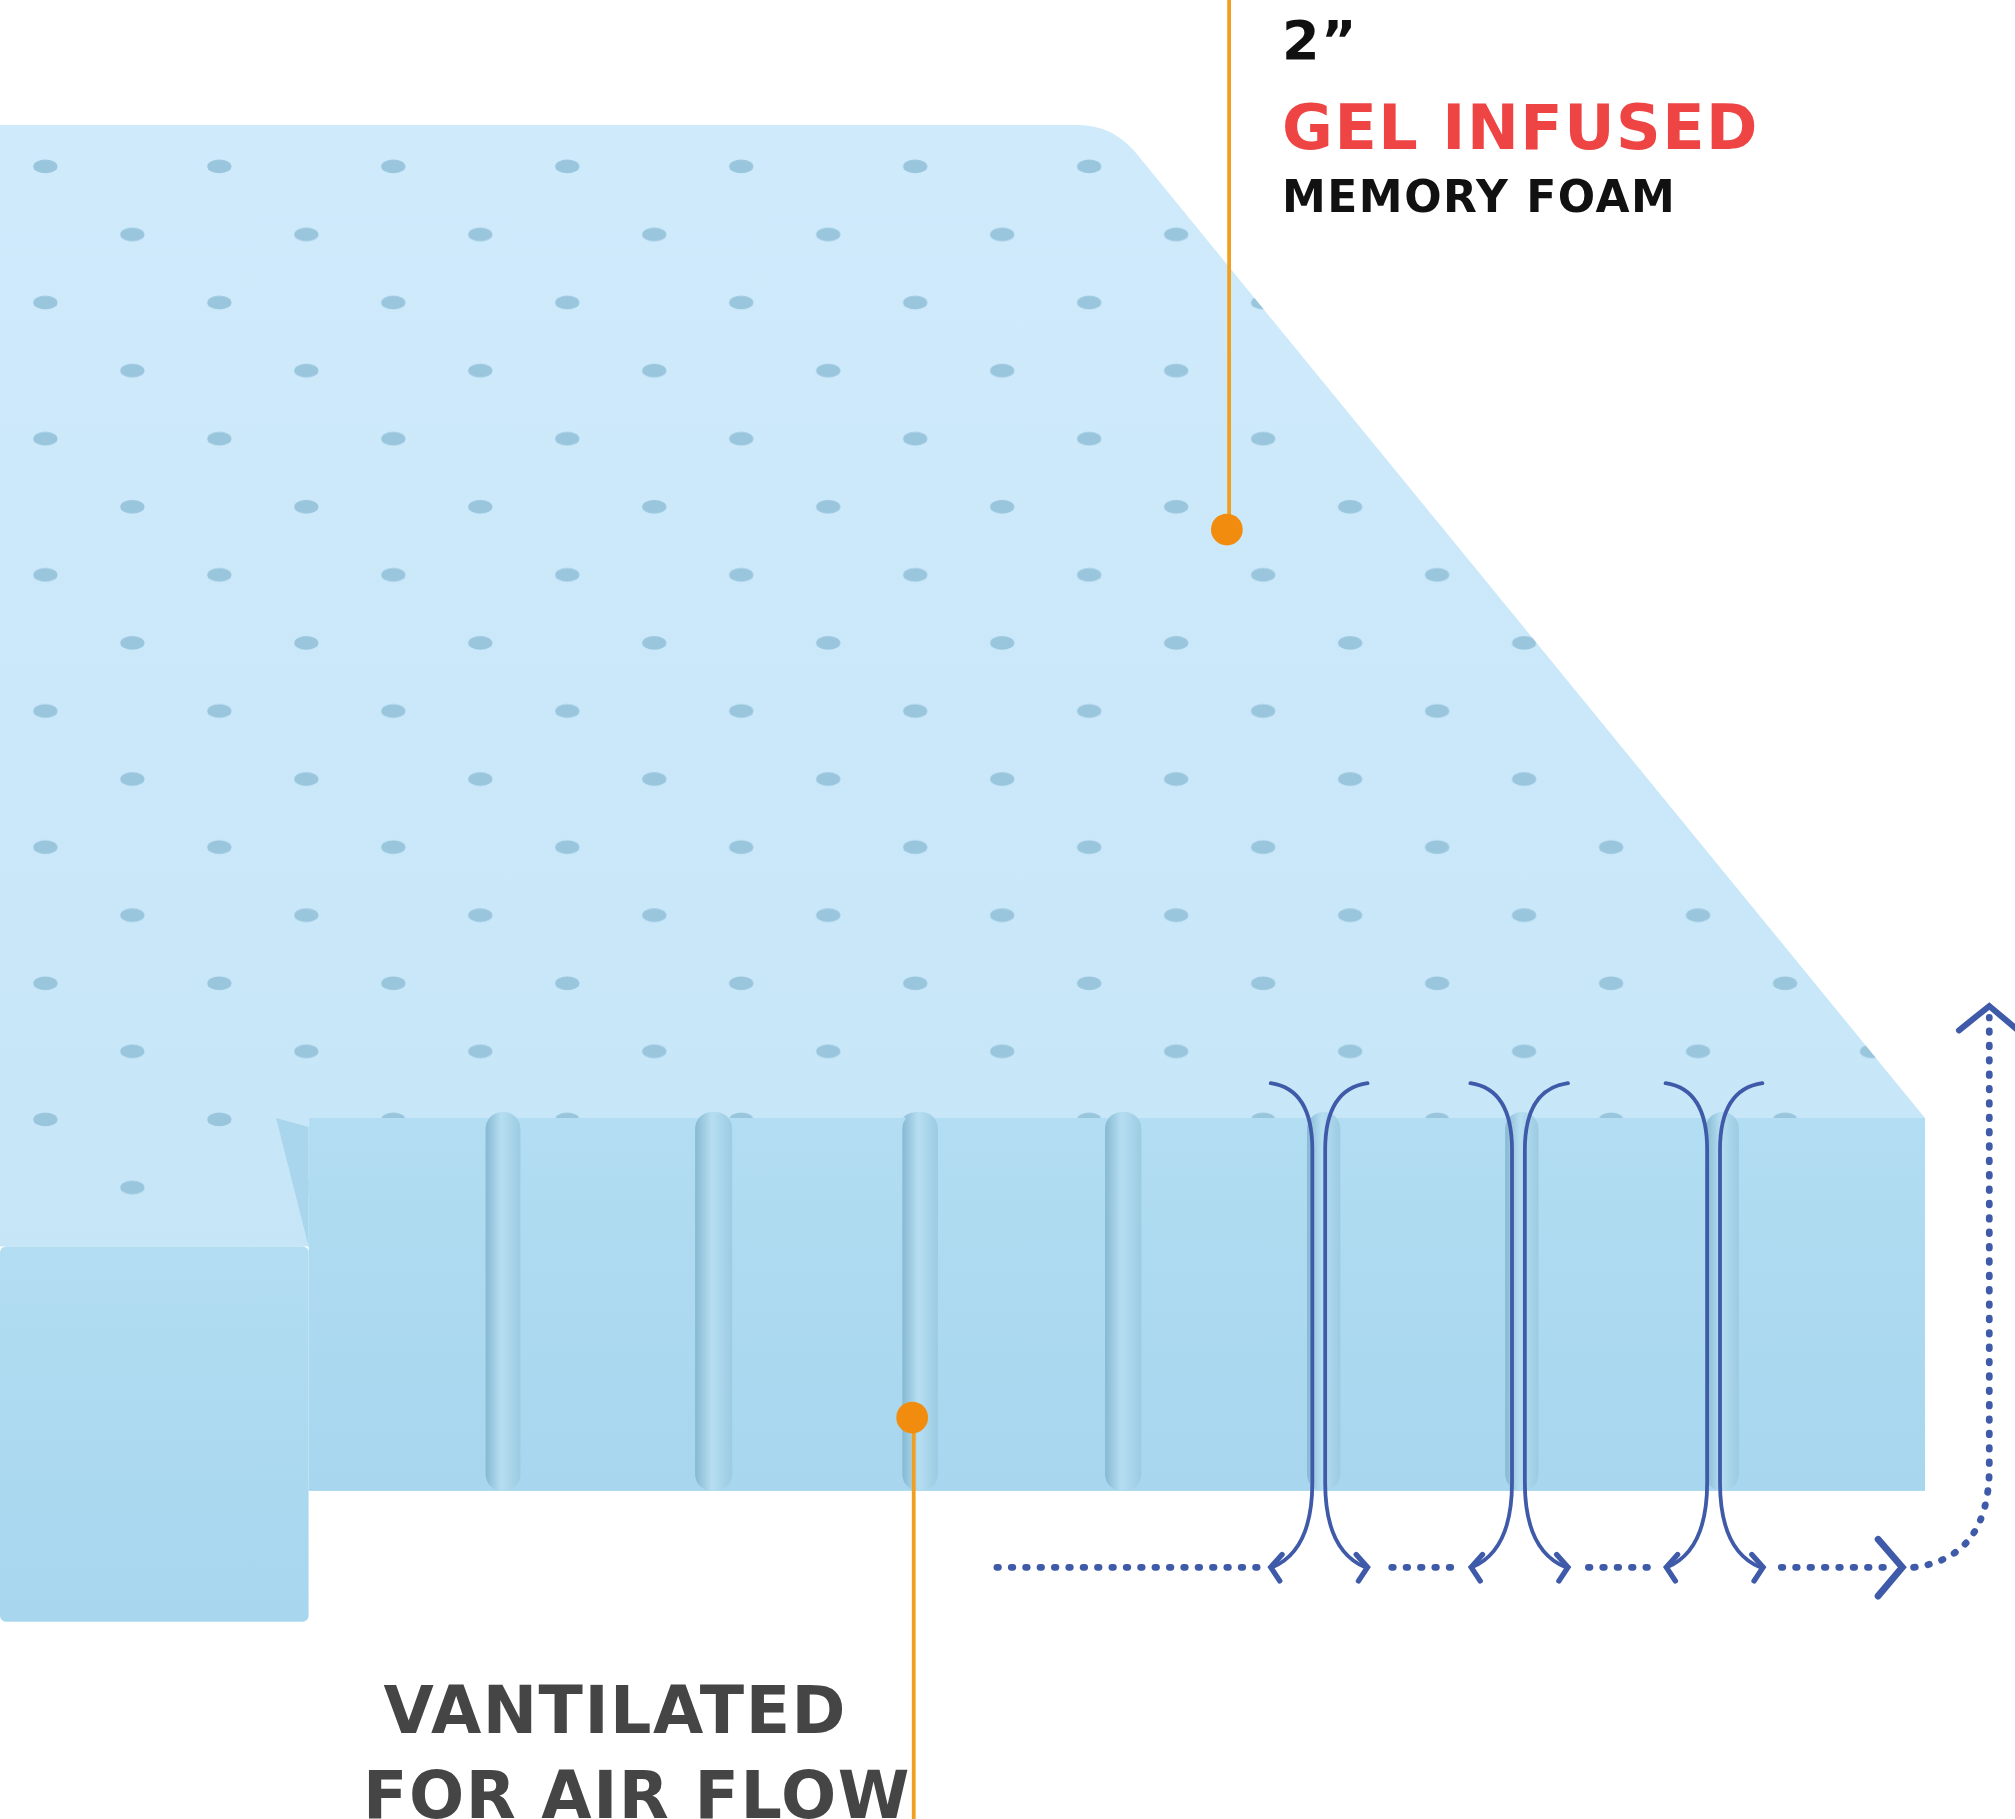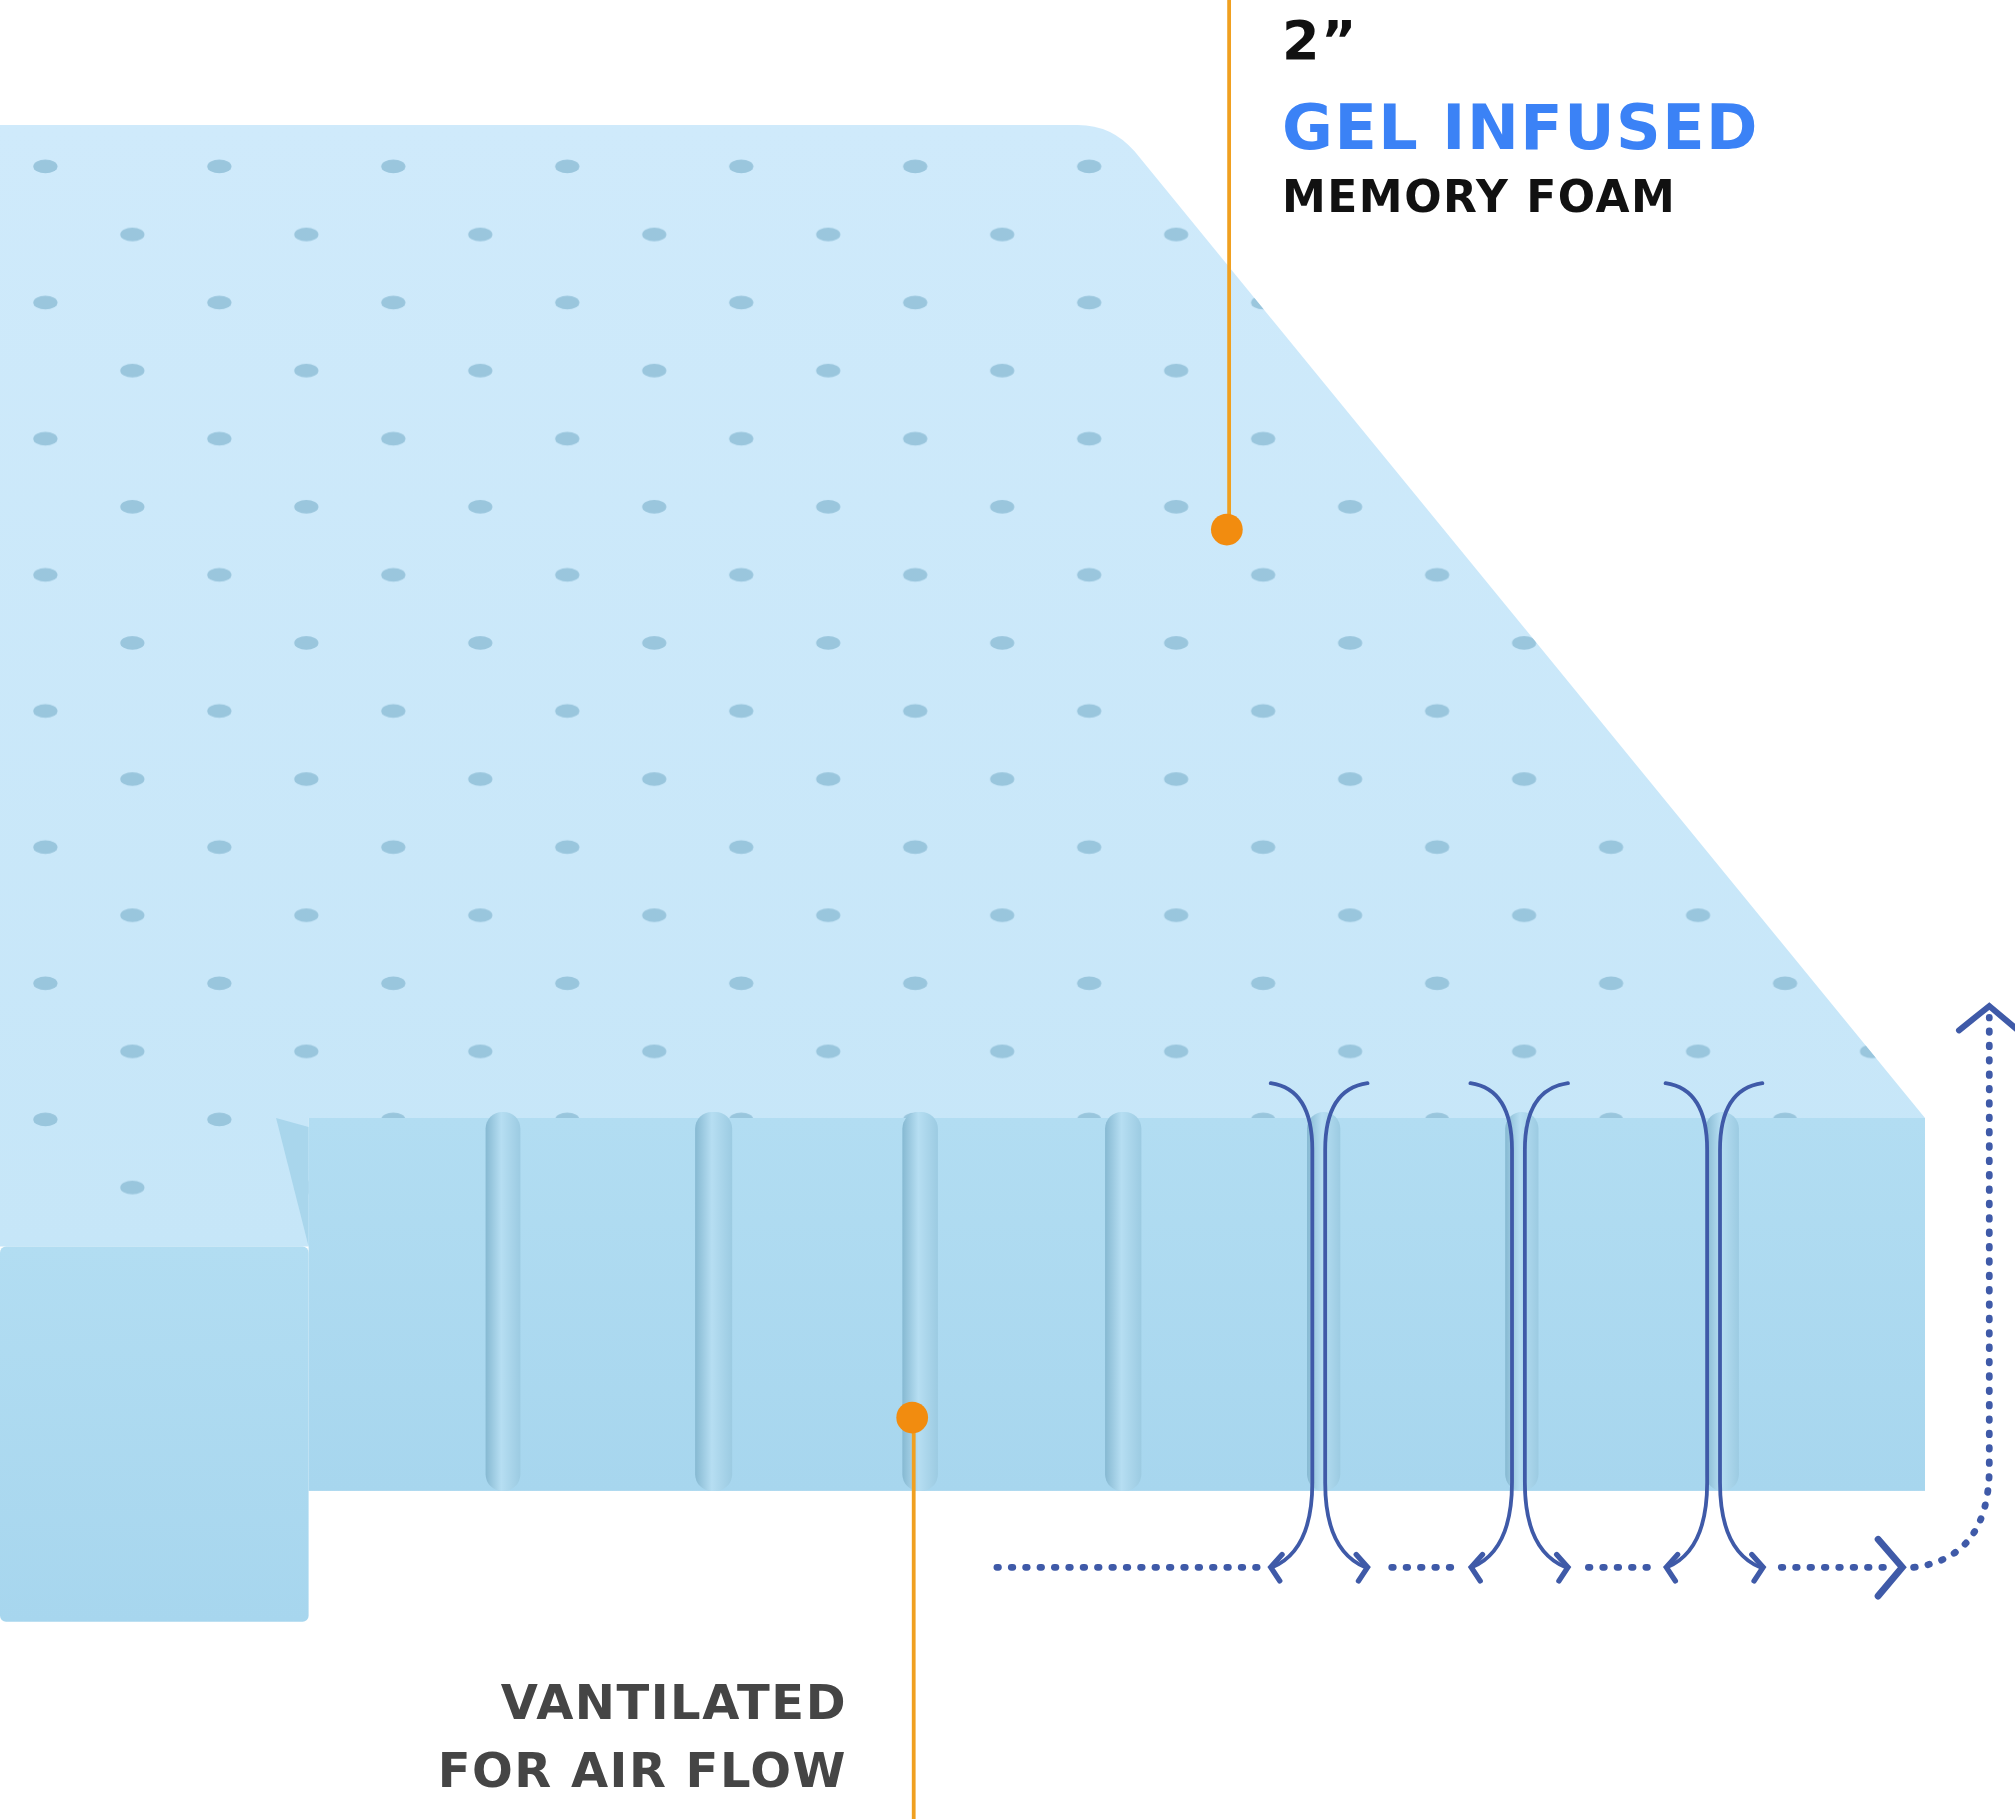--- a/index.html
+++ b/index.html
@@ -1,24 +1,24 @@
 <!DOCTYPE html>
 <html style="font-size:12px"><head>
 <meta charset="utf-8">
 <style>
   html,body{margin:0;padding:0;background:#ffffff;}
   body{width:2015px;height:1820px;position:relative;overflow:hidden;font-family:"DejaVu Sans","Liberation Sans",sans-serif;}
   #art{position:absolute;left:0;top:0;width:2015px;height:1820px;}
   .label{position:absolute;font-weight:bold;letter-spacing:1.5px;line-height:1;white-space:nowrap;}
   #lbl-top{left:1282px;top:13.6px;}
   #lbl-top .l1{font-size:54px;color:#111111;display:block;}
-  #lbl-top .l2{font-size:62px;color:#3b82f6;display:block;margin-top:29px;}
+  #lbl-top .l2{font-size:62px;color:#ef4444;display:block;margin-top:29px;}
   #lbl-top .l3{font-size:44px;color:#111111;display:block;margin-top:16.6px;}
   #lbl-bottom{left:363px;top:1678px;text-align:right;width:484px;}
-  #lbl-bottom span{display:block;font-size:48px;color:#454545;}
+  #lbl-bottom span{display:block;font-size:65px;color:#454545;}
   #lbl-bottom .b2{margin-top:19.7px;}
 </style>
 </head>
 <body>
 
 <svg id="art" viewBox="0 0 2664 2406" xmlns="http://www.w3.org/2000/svg">
   <defs>
     <linearGradient id="topGrad" x1="0" y1="0" x2="0" y2="1">
       <stop offset="0" stop-color="#cfeafb"></stop>
       <stop offset="1" stop-color="#c6e6f8"></stop>

